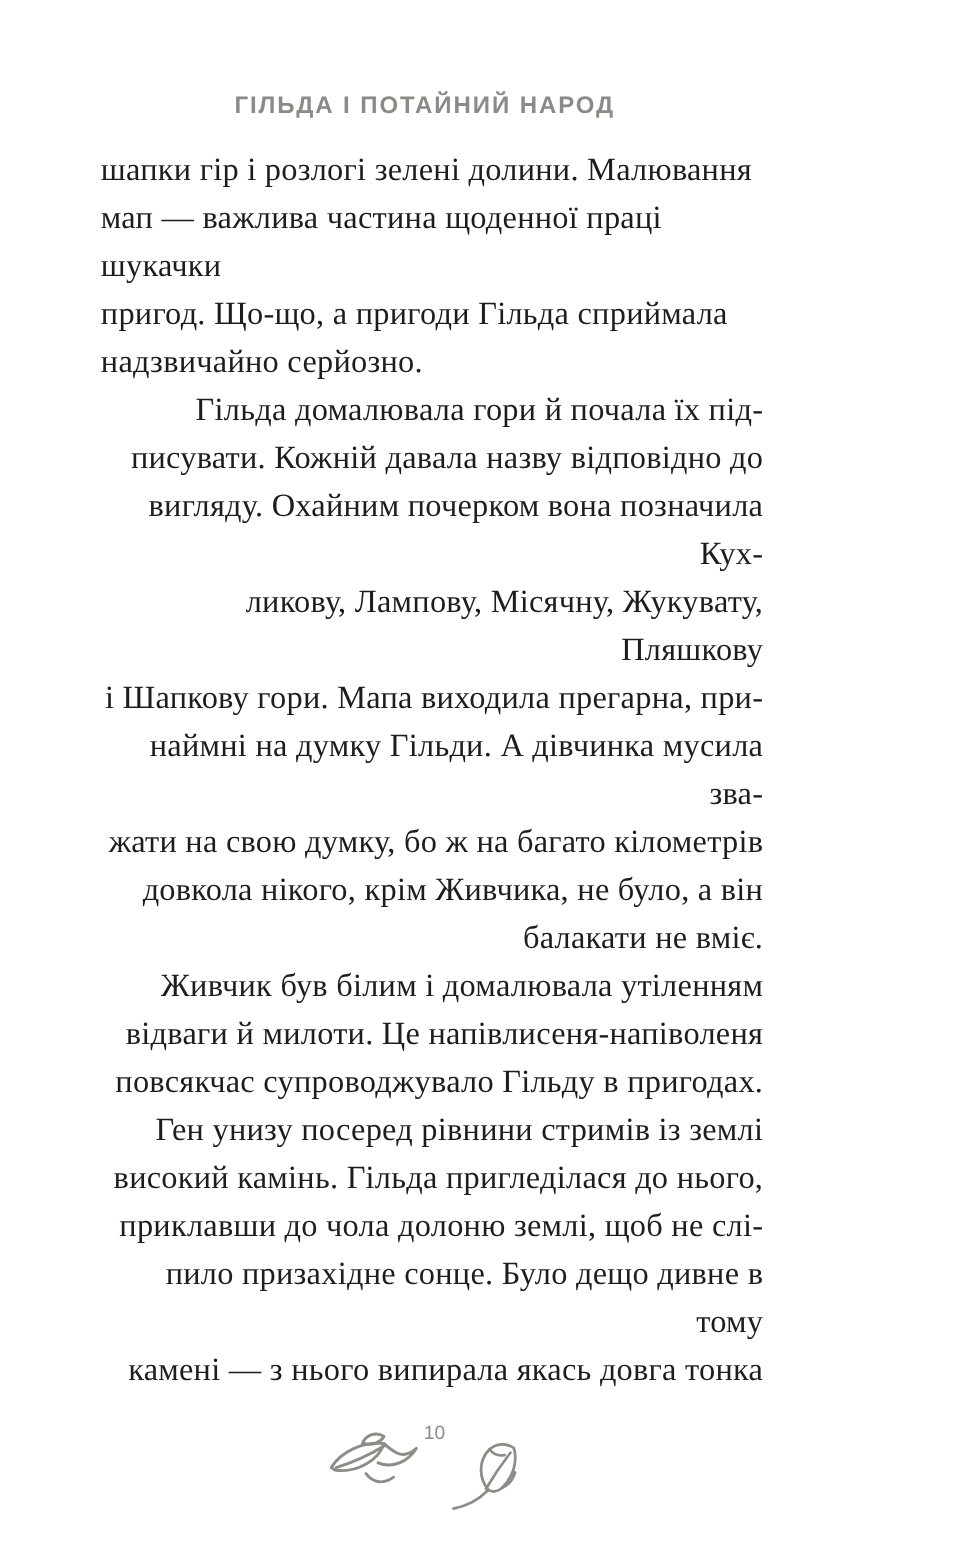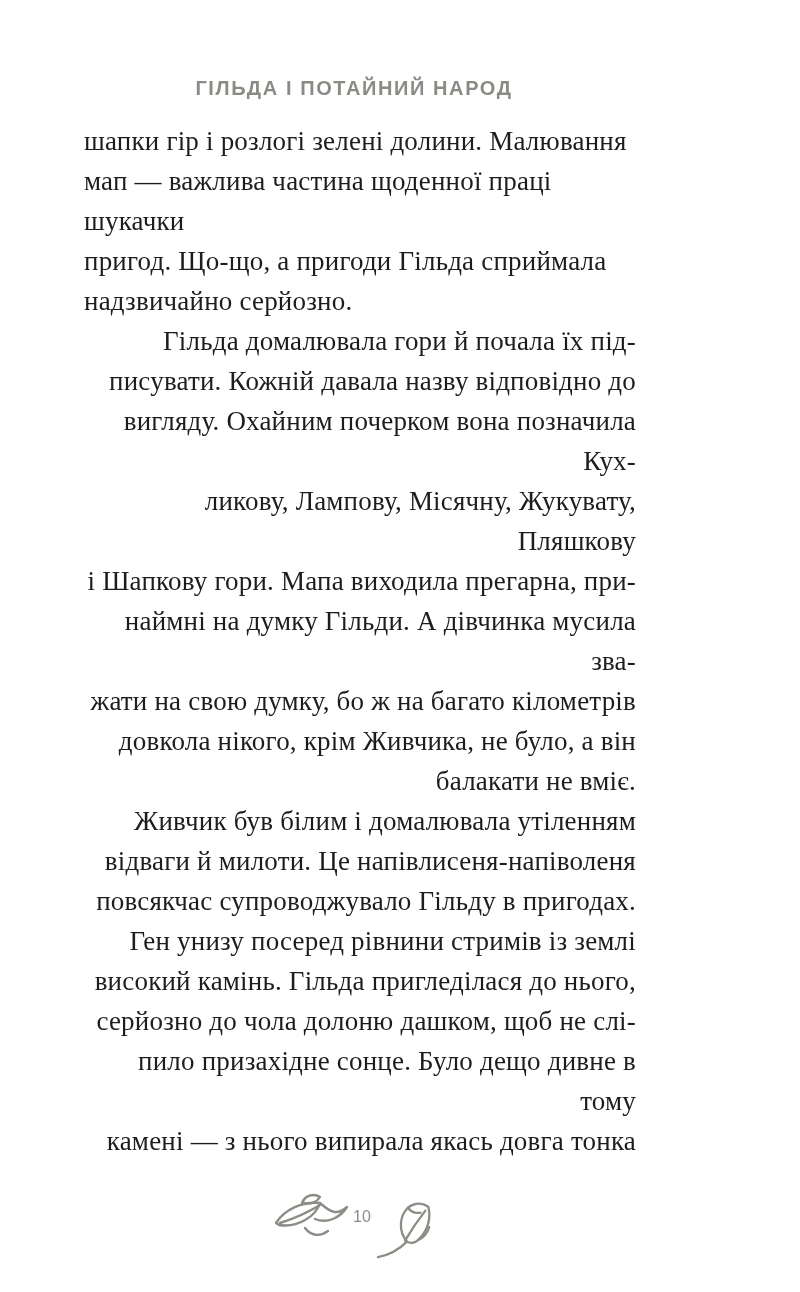--- a/index.html
+++ b/index.html
@@ -37,21 +37,20 @@
     top: 1186px; left: 0; right: 0;
     display: flex;
     justify-content: center;
     align-items: flex-start;
     gap: 4px;
   }
   .pageno {
     font-family: "Liberation Sans", sans-serif;
     font-size: 16px;
     color: #8d8d87;
-    margin-top: 22px;
   }
   .leaf svg { display: block; }
   .leaf.left  { margin-top: 4px; }
   .leaf.right { margin-top: 12px; }
 </style>
 </head>
 <body>
 
 <div class="page">
 
@@ -69,21 +68,21 @@
 і Шапкову гори. Мапа виходила прегарна, при-
 наймні на думку Гільди. А дівчинка мусила зва-
 жати на свою думку, бо ж на багато кілометрів
 довкола нікого, крім Живчика, не було, а він
 балакати не вміє.</p>
       <p class="para indent">Живчик був білим і домалювала утіленням
 відваги й милоти. Це напівлисеня-напіволеня
 повсякчас супроводжувало Гільду в пригодах.</p>
       <p class="para indent">Ген унизу посеред рівнини стримів із землі
 високий камінь. Гільда пригледілася до нього,
-серйозно до чола долоню дашком, щоб не слі-
+приклавши до чола долоню землі, щоб не слі-
 пило призахідне сонце. Було дещо дивне в тому
 камені — з нього випирала якась довга тонка</p>
     </main>
 
   <footer class="footer">
     <span class="leaf left">
       <svg width="78" height="56" viewBox="0 0 78 56" fill="none" stroke="#8d8d87" stroke-width="2.4" stroke-linecap="round" stroke-linejoin="round">
         <path d="M5,33 C13,20 31,11 49,13 C45,26 27,38 8,35 Z"></path>
         <path d="M31,13 C34,5 43,3 49,7 C46,12 39,15 33,13"></path>
         <path d="M9,33 C22,29 36,23 49,15"></path>

